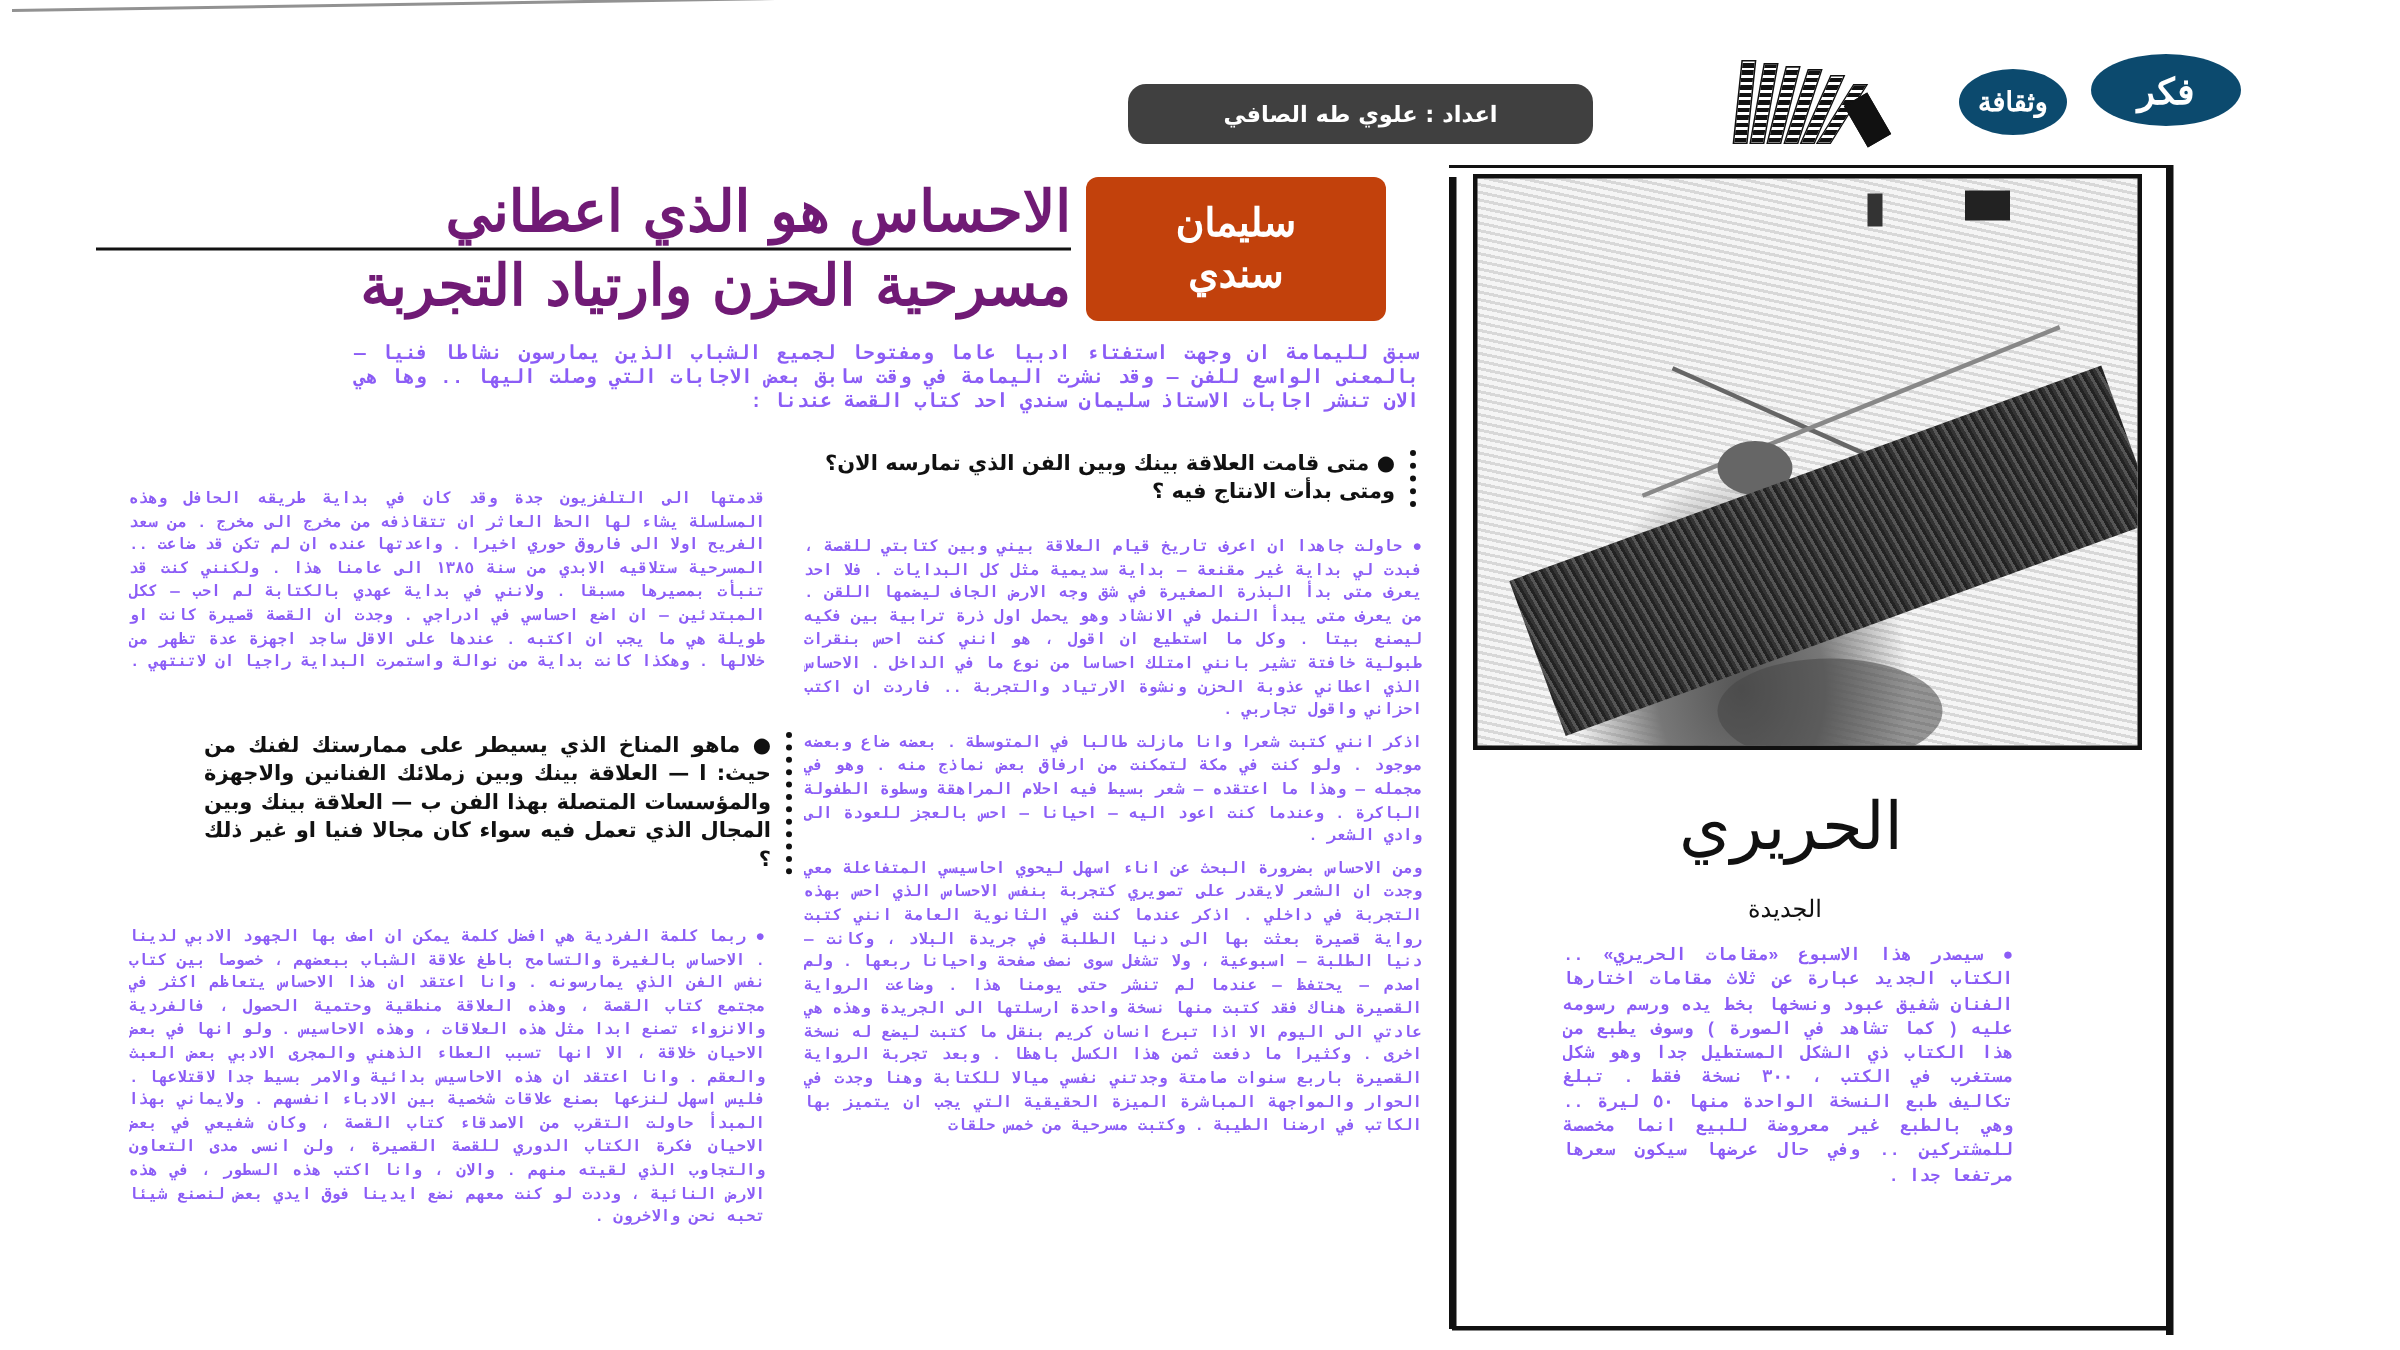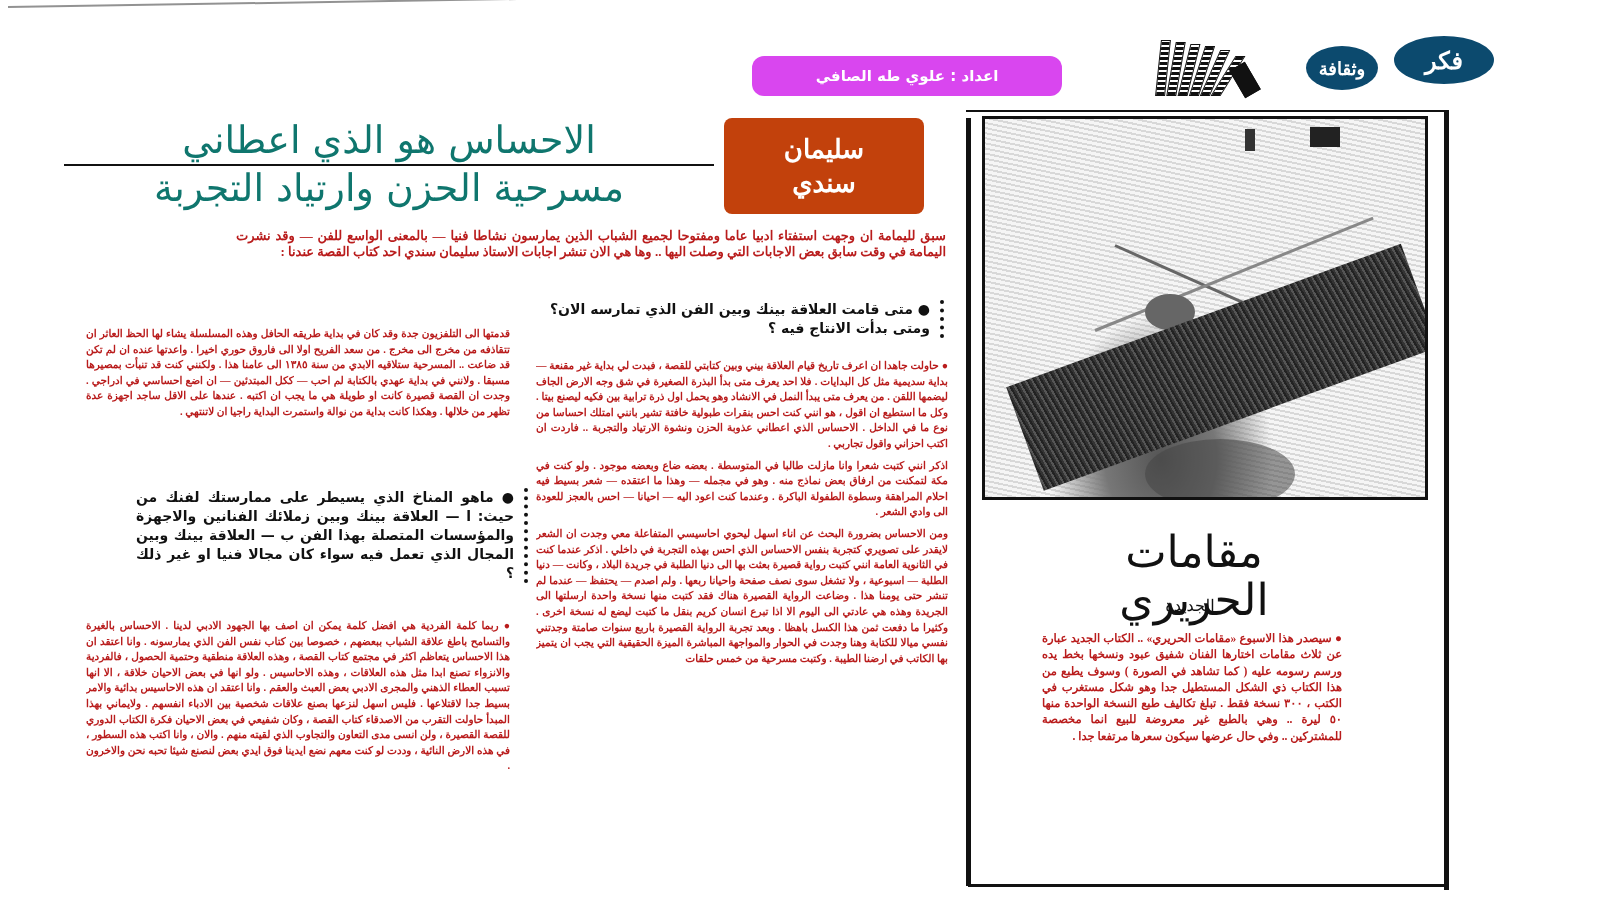--- a/index.html
+++ b/index.html
@@ -3,50 +3,50 @@
   <meta charset="utf-8">
   <style>
     html, body { margin:0; padding:0; }
     body {
       width:1600px; height:900px; background:#ffffff; position:relative; overflow:hidden;
       font-family:"DejaVu Sans", sans-serif; color:#111;
     }
     .abs { position:absolute; }
     .rtl { direction:rtl; text-align:justify; text-align-last:right; }
     .body-text {
-      font-family:Liberation Serif, serif; font-weight:bold; font-size:10.5px;
-      line-height:15.6px; color:#b91c1c; letter-spacing:0.2px;
+      font-family:Liberation Mono, monospace; font-weight:bold; font-size:10.5px;
+      line-height:15.6px; color:#8b5cf6; letter-spacing:0.2px;
     }
     .q-text {
       font-family:"DejaVu Sans", sans-serif; font-weight:bold; font-size:14px;
       line-height:19px; color:#111;
     }
     .top-rule {
       position:absolute; left:8px; top:6px; width:760px; height:2px; background:#777;
       transform:rotate(-0.9deg); transform-origin:left center; opacity:0.8;
     }
     .pill {
       background:#0c4a6e; color:#fff; border-radius:24px; font-weight:bold;
       display:flex; align-items:center; justify-content:center;
       font-family:"DejaVu Serif", serif;
     }
     .credit {
-      background:#d946ef; color:#fff; border-radius:12px; font-weight:bold;
+      background:#404040; color:#fff; border-radius:12px; font-weight:bold;
       display:flex; align-items:center; justify-content:center; font-size:15px;
       font-family:"DejaVu Sans", sans-serif; direction:rtl;
     }
     .books-icon { display:flex; gap:3px; align-items:flex-end; }
     .books-icon span { display:block; width:8px; background:repeating-linear-gradient(0deg,#111 0 3px,#fff 3px 5px); border:1px solid #111; }
     .title-box {
       background:#c2410c; color:#fff; border-radius:8px; font-family:"DejaVu Serif", serif;
       font-weight:bold; font-size:26px; line-height:34px; text-align:center; direction:rtl;
       display:flex; flex-direction:column; justify-content:center;
     }
     .headline {
-      font-family:"DejaVu Serif", serif; font-weight:normal; color:#0f766e; direction:rtl; text-align:center;
+      font-family:"DejaVu Serif", serif; font-weight:bold; color:#701a75; direction:rtl; text-align:right;
     }
     .hl1 { font-size:38px; border-bottom:2px solid #111; padding-bottom:2px; }
     .hl2 { font-size:38px; }
     .dotted-bar { border-right:4px dotted #111; }
     .photo-frame {
       border:3px solid #111; overflow:hidden;
       background:
         radial-gradient(ellipse at 40% 90%, #555 0%, #777 15%, transparent 30%),
         repeating-linear-gradient(12deg, #d8d8d8 0 2px, #f5f5f5 2px 5px),
         #eee;
@@ -132,21 +132,20 @@
   <div class="abs" style="left:325px;top:8px;width:30px;height:20px;background:#222;"></div>
   <div class="abs" style="left:260px;top:10px;width:10px;height:22px;background:#333;"></div>
   <div class="photo-line" style="left:130px;top:125px;width:160px;transform:rotate(24deg);"></div>
   <div class="photo-line" style="left:110px;top:210px;width:300px;transform:rotate(-22deg);background:#888;"></div>
   <div class="abs" style="left:160px;top:175px;width:50px;height:36px;border-radius:50%;background:#666;"></div>
   <div class="photo-band" style="left:40px;top:265px;width:420px;height:110px;"></div>
   <div class="abs" style="left:160px;top:320px;width:150px;height:70px;border-radius:50%;background:rgba(70,70,70,0.55);"></div>
 </div>
 
 <div class="abs maqamat-title" style="left:984px;top:528px;width:420px;">
-  <div>مقامات</div>
   <div>الحريري</div>
 </div>
 <div class="abs maqamat-sub" style="left:1130px;top:596px;width:120px;">
   <span>الجديدة</span>
 </div>
 
 <div class="abs rtl body-text" style="left:1042px;top:630px;width:300px;font-size:11.5px;line-height:16.3px;height:250px;overflow:hidden;">
   <span>● سيصدر هذا الاسبوع «مقامات الحريري» .. الكتاب الجديد عبارة عن ثلاث مقامات اختارها الفنان شفيق عبود ونسخها بخط يده ورسم رسومه عليه ( كما تشاهد في الصورة ) وسوف يطبع من هذا الكتاب ذي الشكل المستطيل جدا وهو شكل مستغرب في الكتب ، ٣٠٠ نسخة فقط . تبلغ تكاليف طبع النسخة الواحدة منها ٥٠ ليرة .. وهي بالطبع غير معروضة للبيع انما مخصصة للمشتركين .. وفي حال عرضها سيكون سعرها مرتفعا جدا .</span>
 </div>
 

